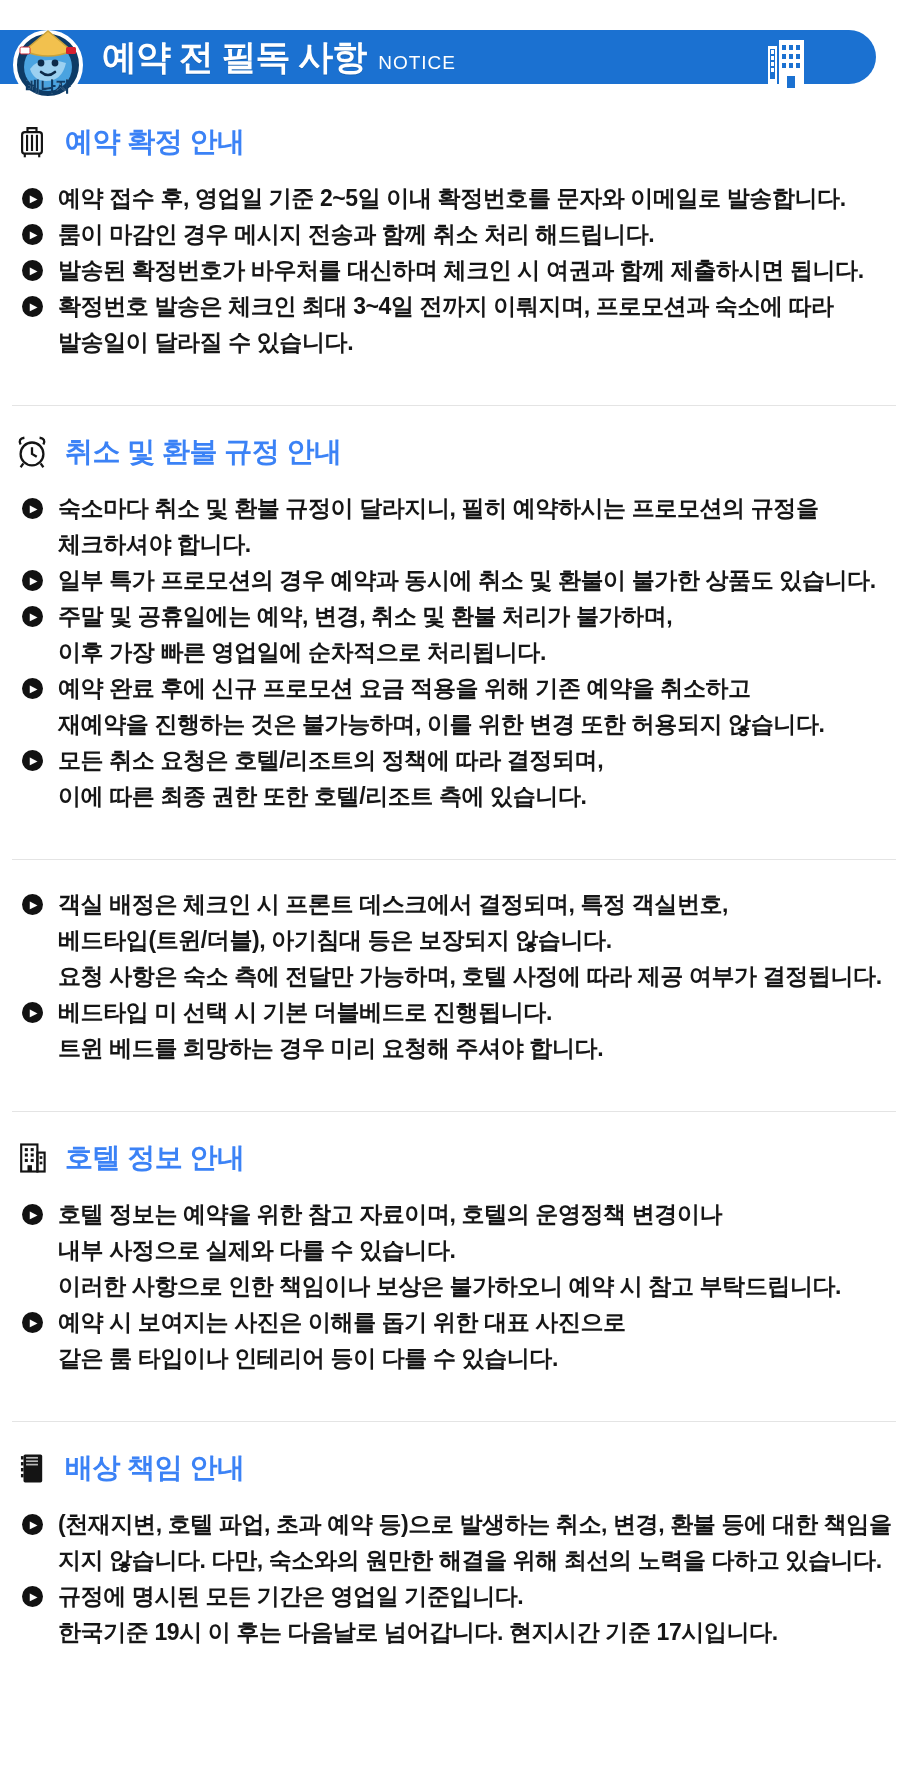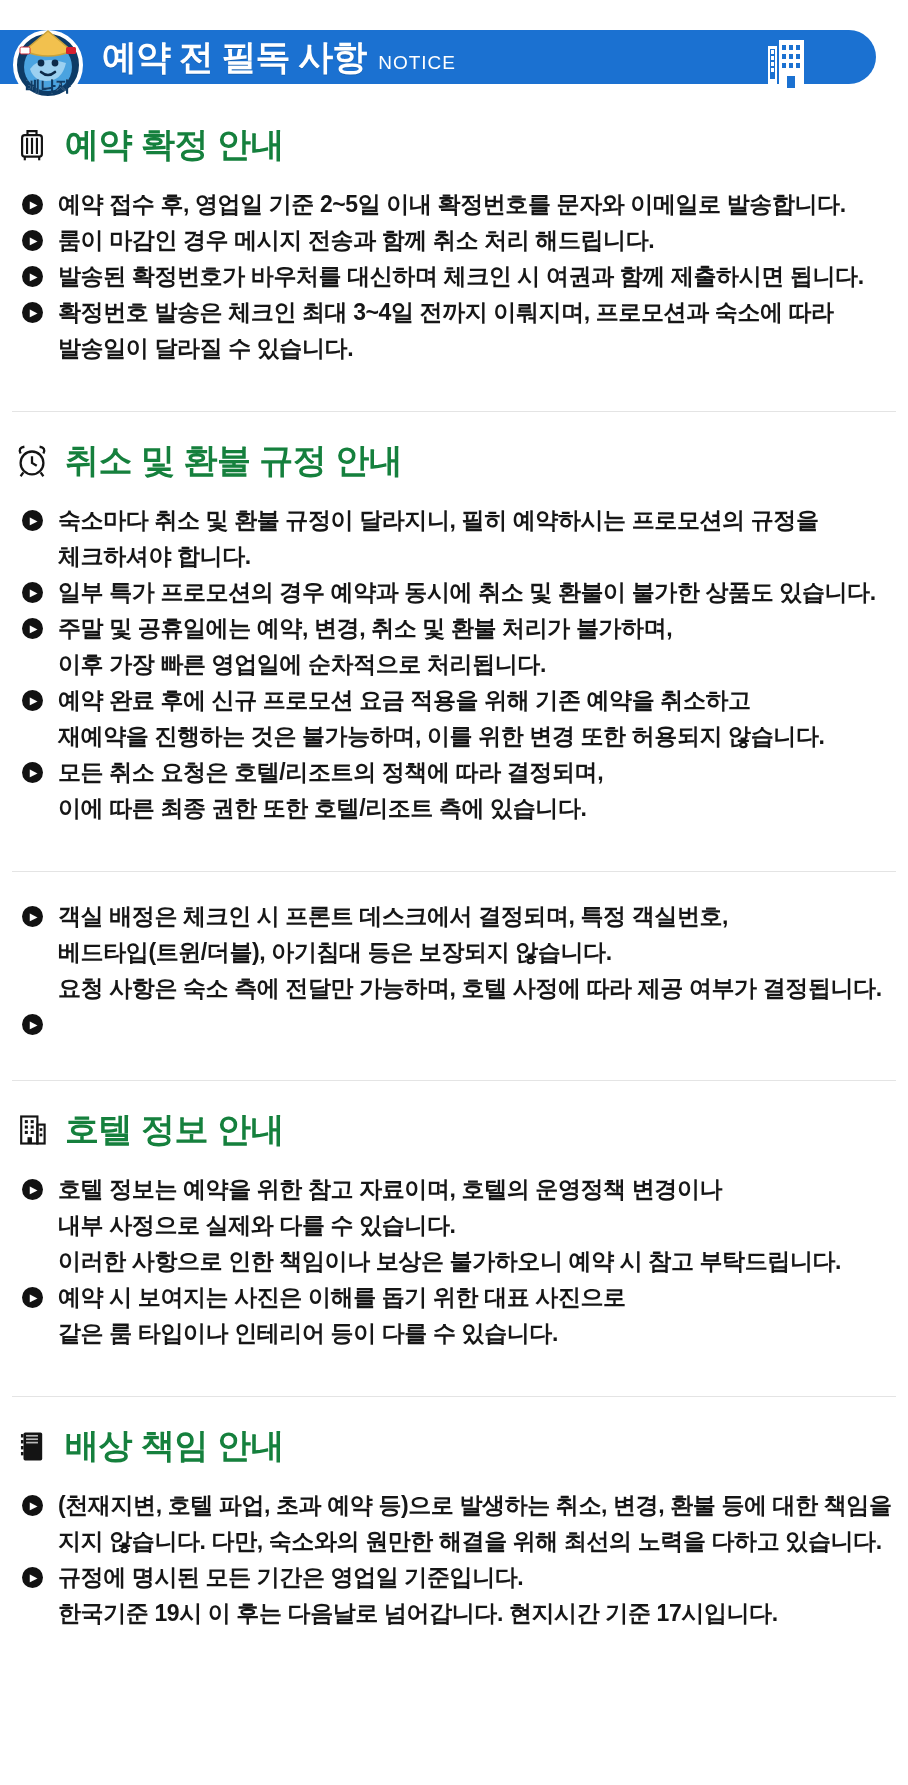--- a/index.html
+++ b/index.html
@@ -28,21 +28,21 @@
   }
   .header-sub{
     color:#ffffff;font-size:19px;font-weight:400;letter-spacing:1px;
   }
   .hotel-icon{position:absolute;right:72px;top:10px;width:36px;height:48px;}
   
   .content{padding:0 12px 0 12px;}
   .section{margin-top:26px;}
   .section-title{
     display:flex;align-items:center;gap:13px;
-    font-size:34px;font-weight:800;letter-spacing:-0.5px;color:#15803d;
+    font-size:28px;font-weight:800;letter-spacing:-0.5px;color:#3b82f6;
     margin:0 0 18px 0;
   }
   .section-icon{width:40px;height:40px;flex:none;display:flex;align-items:center;justify-content:center;}
   .bullets{margin-left:10px;}
   .bullet{display:flex;gap:15px;}
   .bullet-ic{
     flex:none;width:21px;height:21px;border-radius:50%;
     background:#121212;color:#ffffff;
     display:flex;align-items:center;justify-content:center;
     font-size:10px;line-height:1;margin-top:8px;
@@ -204,20 +204,24 @@
         <div class="bullet">
           <span class="bullet-ic">▶</span>
           <div class="bullet-lines">
             <div>객실 배정은 체크인 시 프론트 데스크에서 결정되며, 특정 객실번호,</div>
             <div>베드타입(트윈/더블), 아기침대 등은 보장되지 않습니다.</div>
             <div>요청 사항은 숙소 측에 전달만 가능하며, 호텔 사정에 따라 제공 여부가 결정됩니다.</div>
           </div>
         </div>
         <div class="bullet">
           <span class="bullet-ic">▶</span>
+          <div class="bullet-lines">
+            <div>베드타입 미 선택 시 기본 더블베드로 진행됩니다.</div>
+            <div>트윈 베드를 희망하는 경우 미리 요청해 주셔야 합니다.</div>
+          </div>
         </div>
       </div>
     </div>
     <div class="divider"></div>
     <div class="section">
       <div class="section-title">
         <span class="section-icon">
           <svg viewBox="0 0 40 40" width="36" height="36">
             <g fill="none" stroke="#141414" stroke-width="2.4">
               <rect x="8" y="5" width="18" height="30"></rect>

